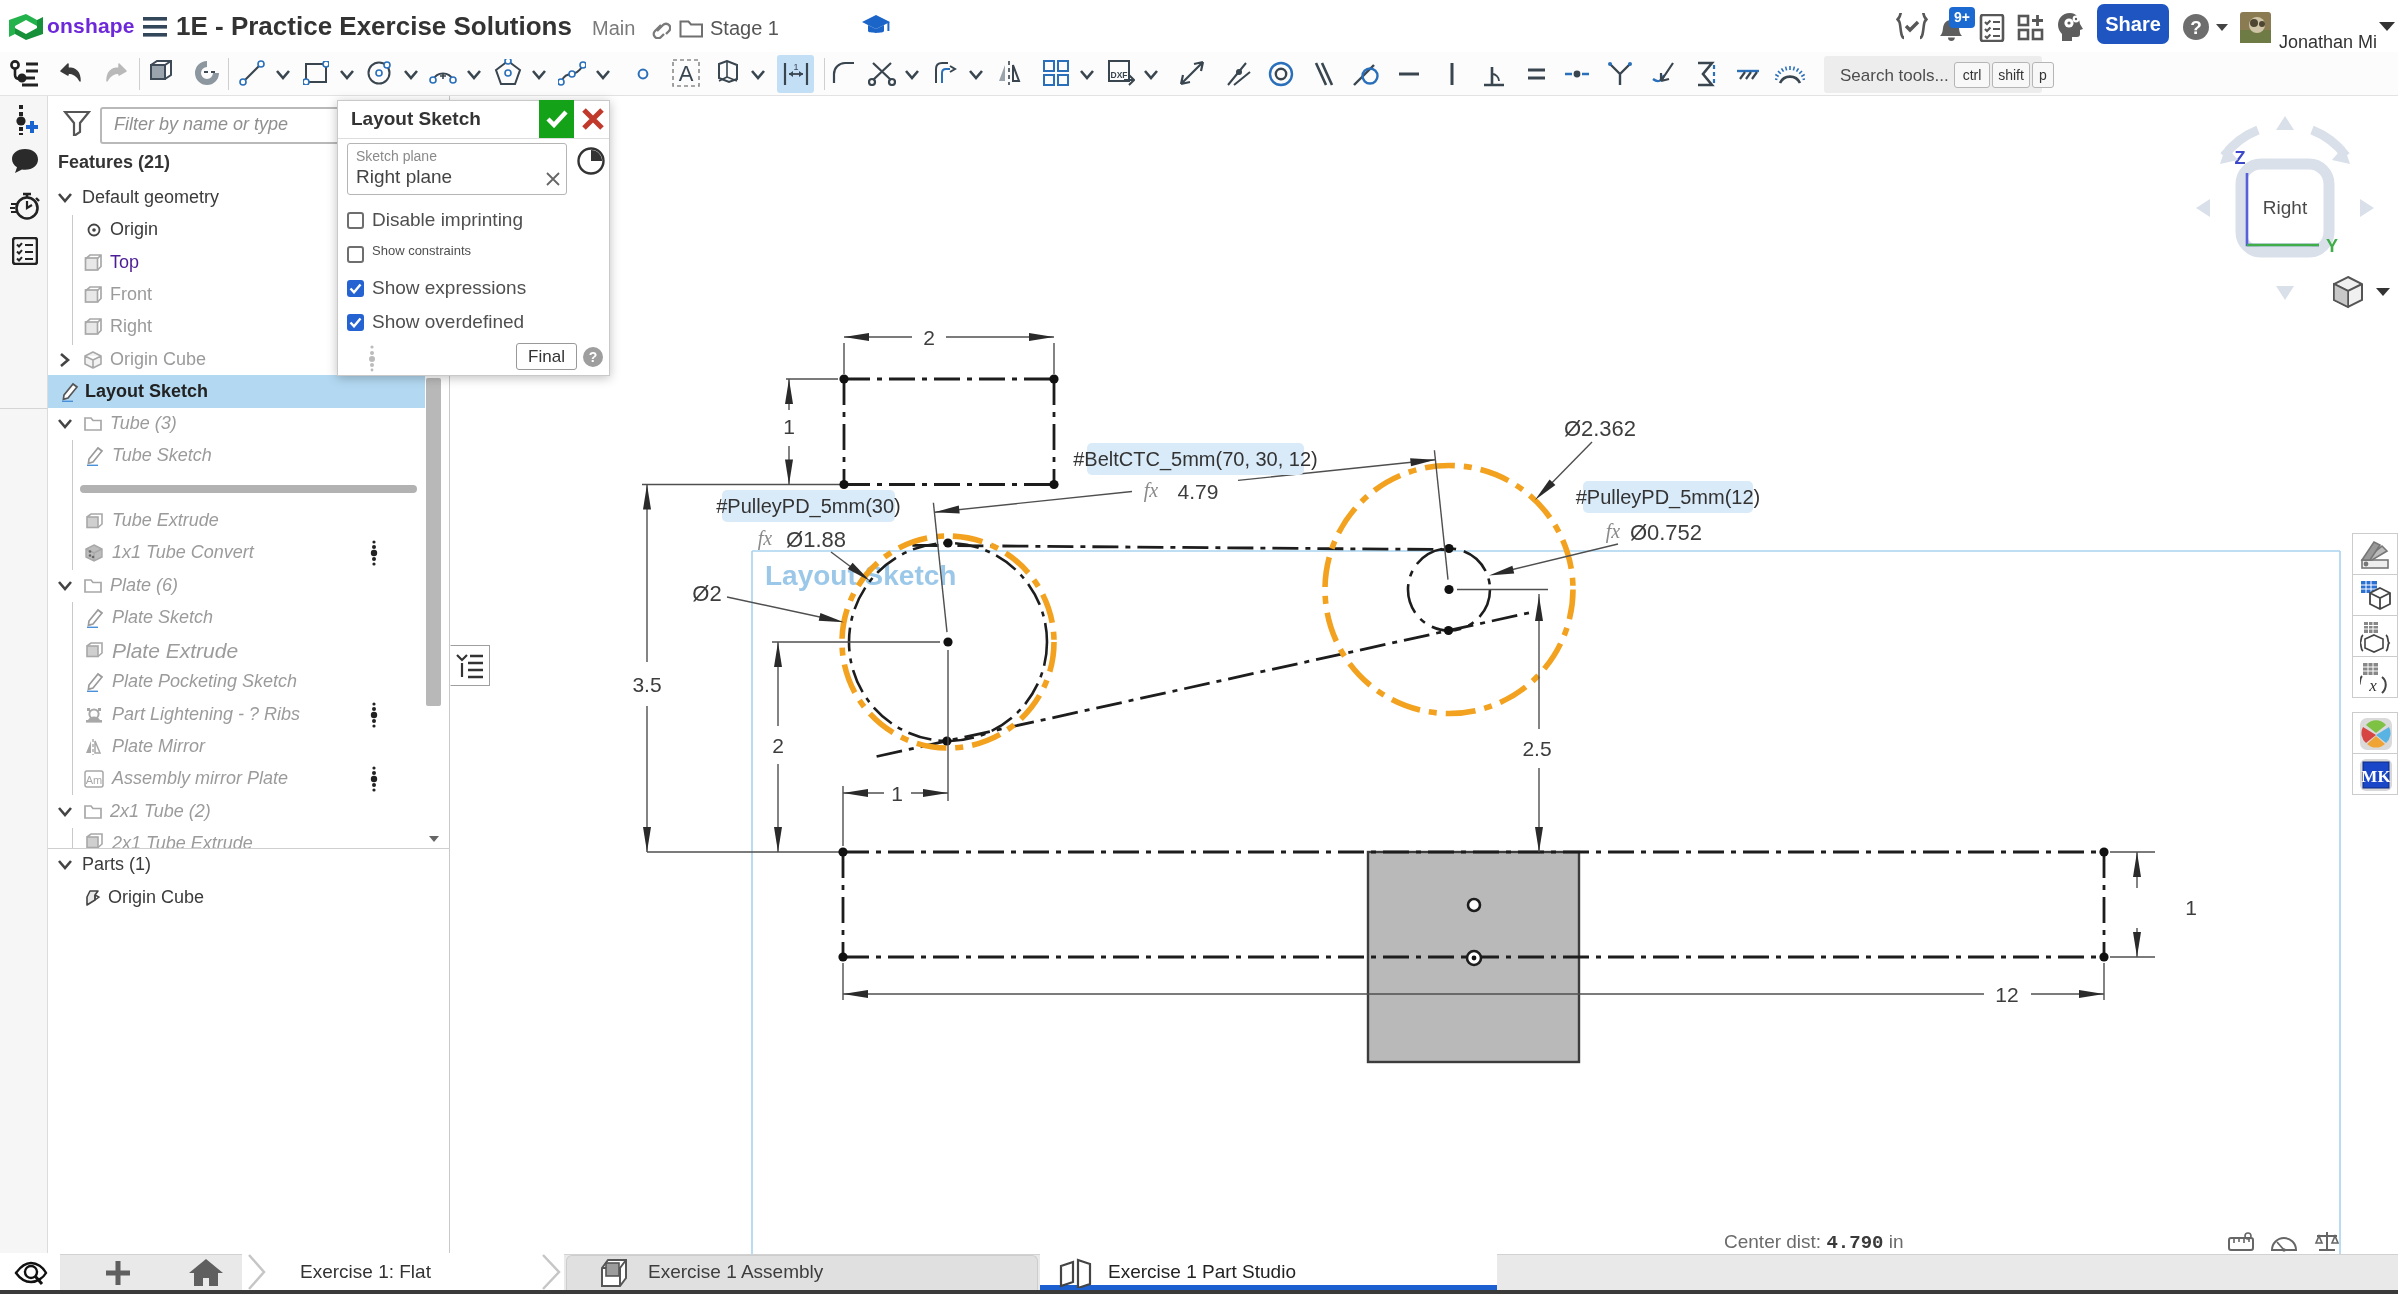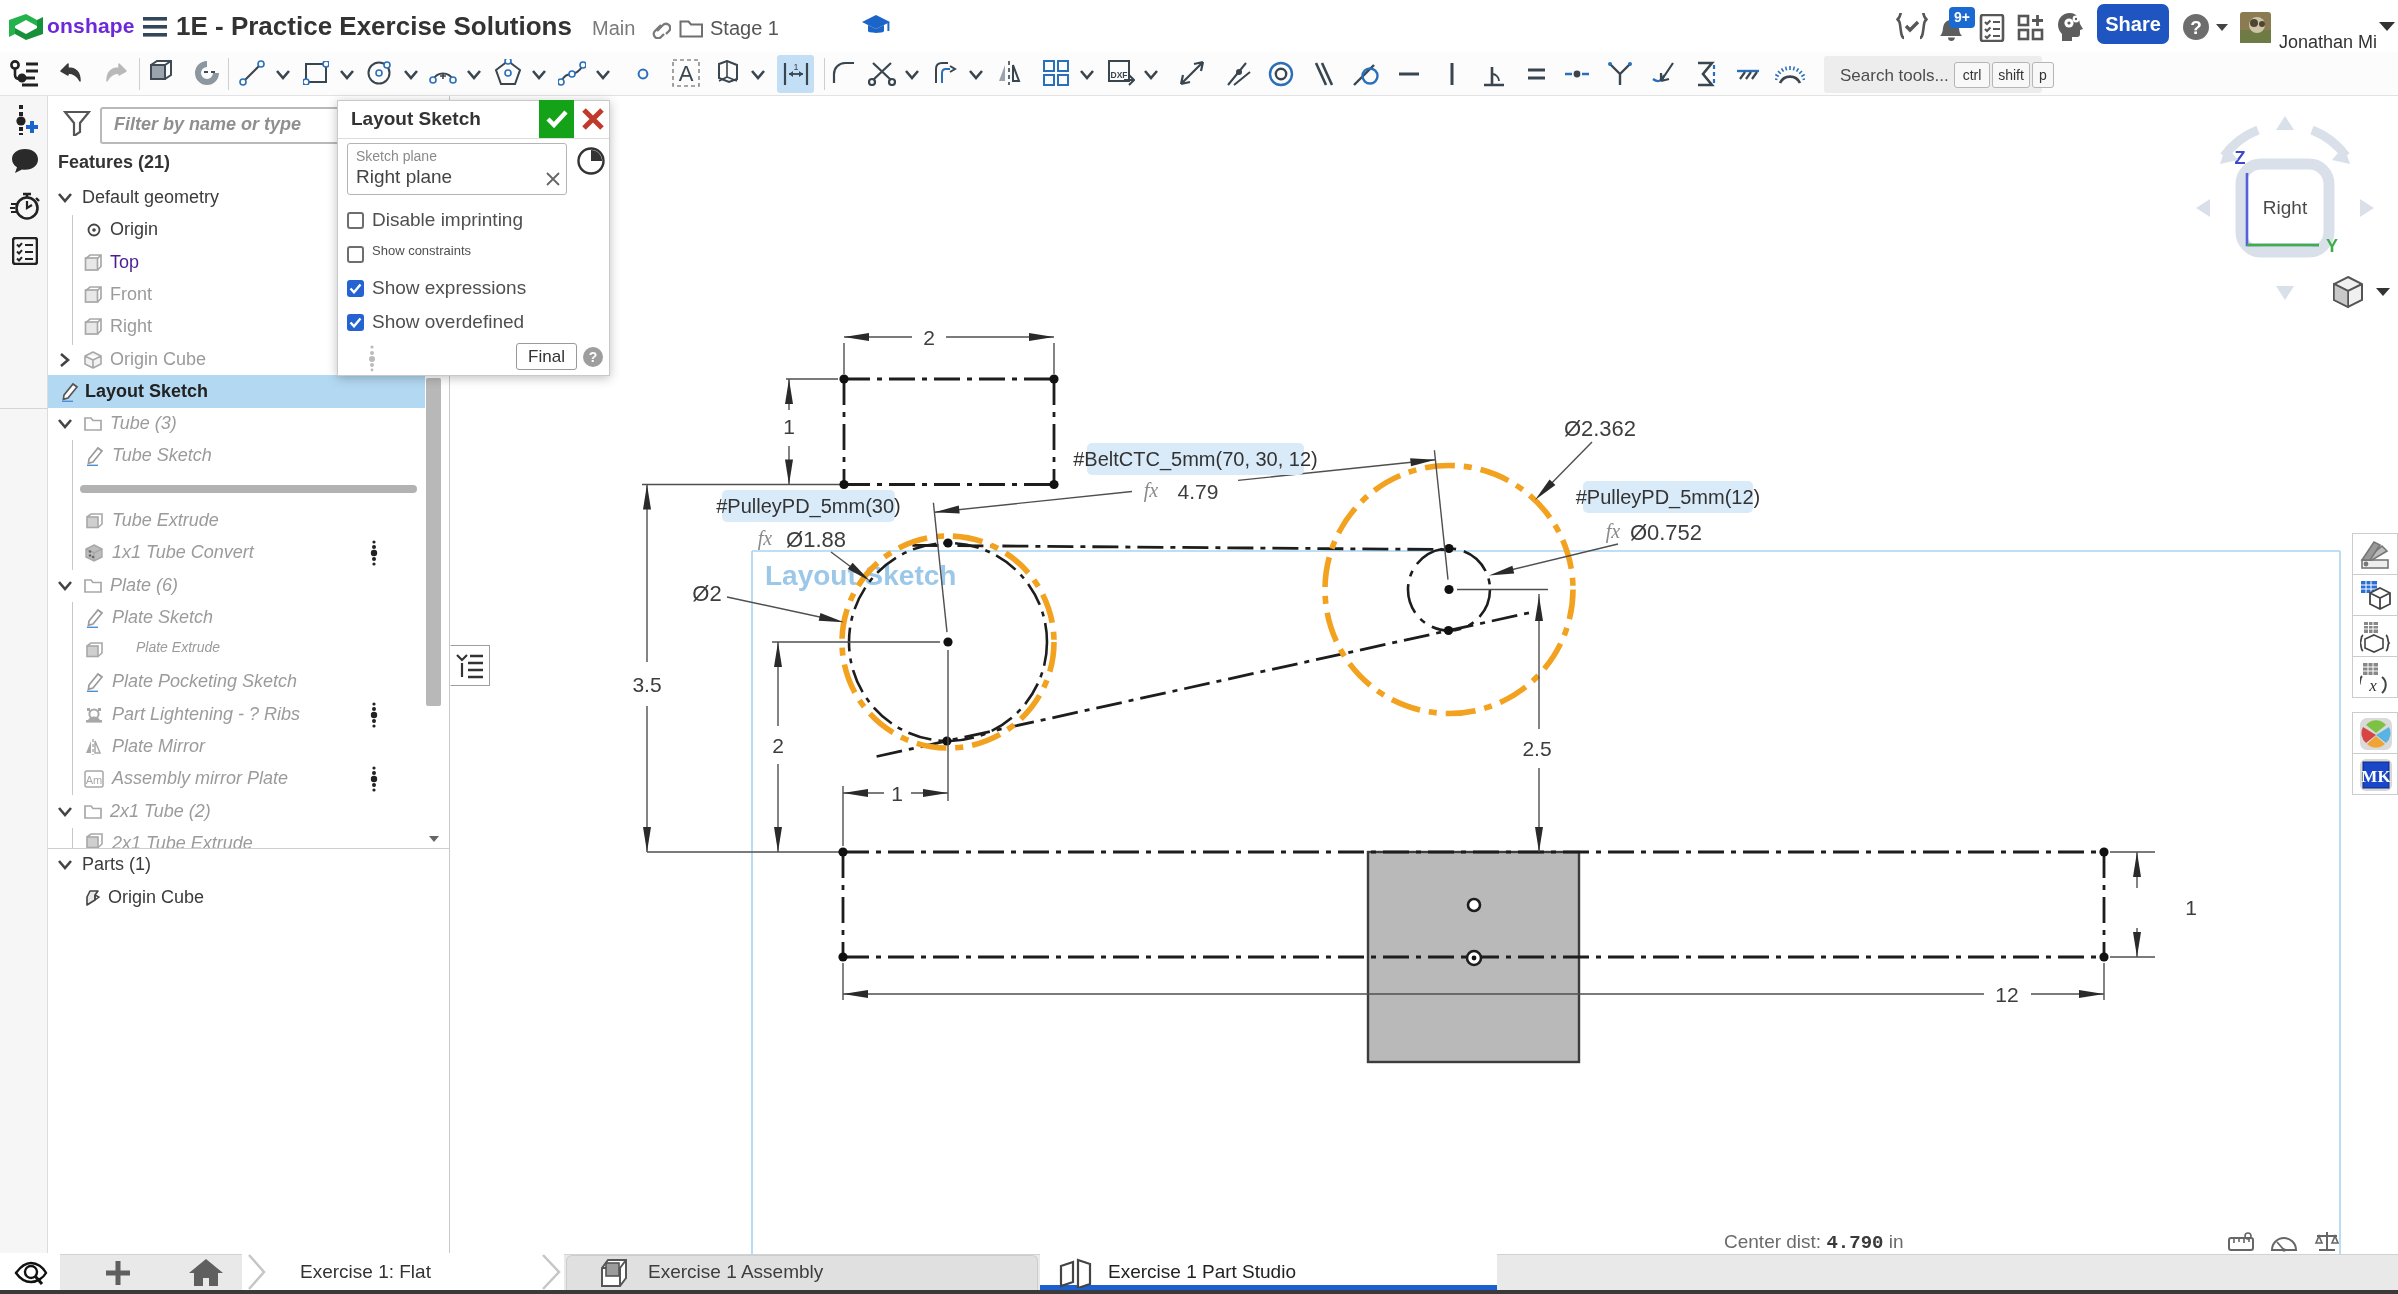--- a/index.html
+++ b/index.html
@@ -458,21 +458,21 @@
     <rect x="1087.0" y="443.0" width="217.0" height="32" rx="5" fill="#d9eaf8"></rect>
     <text x="1195.5" y="466.0" font-size="20" fill="#333" text-anchor="middle" font-family="Liberation Sans">#BeltCTC_5mm(70, 30, 12)</text>
     <rect x="1583.0" y="481.0" width="170.0" height="32" rx="5" fill="#d9eaf8"></rect>
     <text x="1668.0" y="504.0" font-size="20" fill="#333" text-anchor="middle" font-family="Liberation Sans">#PulleyPD_5mm(12)</text>
   </svg>
 <div class="abs" style="left:48px;top:96px;width:402px;height:1157px;background:#fff;border-right:1px solid #c9c9c9;"></div>
 <svg class="abs" style="left:63px;top:110px;" width="28" height="26" viewBox="0 0 28 26">
     <path d="M2 2 h24 L17 13 v9 l-6 4 v-13 Z" fill="none" stroke="#555" stroke-width="2.2"></path>
   </svg>
 <div class="abs" style="left:100px;top:107px;width:320px;height:37px;border:2px solid #b9b9b9;border-radius:3px;background:#fff;"></div>
-<div class="abs" style="left:114px;top:114px;font-size:18px;font-style:italic;color:#8f8f8f;font-weight:bold;">Filter by name or type</div>
+<div class="abs" style="left:114px;top:114px;font-size:18px;font-style:italic;color:#8f8f8f;">Filter by name or type</div>
 <div class="abs" style="left:58px;top:152px;font-size:18px;font-weight:bold;color:#333;">Features (21)</div>
 <div class="abs" style="left:72px;top:215px;width:1px;height:130px;background:#c9c9c9;"></div>
 <div class="abs" style="left:72px;top:440px;width:1px;height:130px;background:#c9c9c9;"></div>
 <div class="abs" style="left:72px;top:602px;width:1px;height:193px;background:#c9c9c9;"></div>
 <div class="abs" style="left:72px;top:828px;width:1px;height:20px;background:#c9c9c9;"></div>
 <svg class="abs" style="left:57px;top:192px;" width="16" height="12" viewBox="0 0 16 12">
     <path d="M2 2 l6 7 l6 -7" fill="none" stroke="#444" stroke-width="2.6"></path>
   </svg>
 <div class="abs" style="left:82px;top:187px;font-size:18px;color:#3b3b3b;">Default geometry</div>
 <svg class="abs" style="left:86px;top:222px;" width="16" height="16" viewBox="0 0 16 16">
@@ -550,21 +550,21 @@
 <div class="abs" style="left:110px;top:575px;font-size:18px;color:#9b9b9b;font-style:italic;">Plate (6)</div>
 <svg class="abs" style="left:85px;top:608px;" width="20" height="20" viewBox="0 0 20 20">
     <path d="M4 13 L13 2 L17 5 L8 16 L3.4 17.4 Z" fill="#fff" stroke="#9b9b9b" stroke-width="1.7"></path>
     <path d="M2 19.5 h11" stroke="#4a90d9" stroke-width="1.8"></path>
   </svg>
 <div class="abs" style="left:112px;top:607px;font-size:18px;color:#9b9b9b;font-style:italic;">Plate Sketch</div>
 <svg class="abs" style="left:85px;top:641px;" width="18" height="18" viewBox="0 0 18 18">
     <path d="M2 5 l4 -3 h11 v10 l-4 3.5" fill="#fff" stroke="#a8a8a8" stroke-width="1.6"></path>
     <rect x="2" y="5" width="11" height="10.5" fill="#cfcfcf" stroke="#a8a8a8" stroke-width="1.6"></rect>
   </svg>
-<div class="abs" style="left:112px;top:639px;font-size:14px;color:#9b9b9b;font-style:italic;margin-left:24px;">Plate Extrude</div>
+<div class="abs" style="left:112px;top:639px;font-size:21px;color:#9b9b9b;font-style:italic;">Plate Extrude</div>
 <svg class="abs" style="left:85px;top:672px;" width="20" height="20" viewBox="0 0 20 20">
     <path d="M4 13 L13 2 L17 5 L8 16 L3.4 17.4 Z" fill="#fff" stroke="#9b9b9b" stroke-width="1.7"></path>
     <path d="M2 19.5 h11" stroke="#4a90d9" stroke-width="1.8"></path>
   </svg>
 <div class="abs" style="left:112px;top:671px;font-size:18px;color:#9b9b9b;font-style:italic;">Plate Pocketing Sketch</div>
 <svg class="abs" style="left:85px;top:706px;" width="18" height="18" viewBox="0 0 18 18">
     <path d="M3 14 a7 7 0 0 1 12 0 Z" fill="#a8a8a8"></path>
     <circle cx="9" cy="8" r="4.6" fill="none" stroke="#a8a8a8" stroke-width="2"></circle>
     <rect x="1" y="14" width="16" height="2.6" fill="#a8a8a8"></rect>
     <rect x="2" y="2" width="3" height="3" fill="#a8a8a8"></rect>

